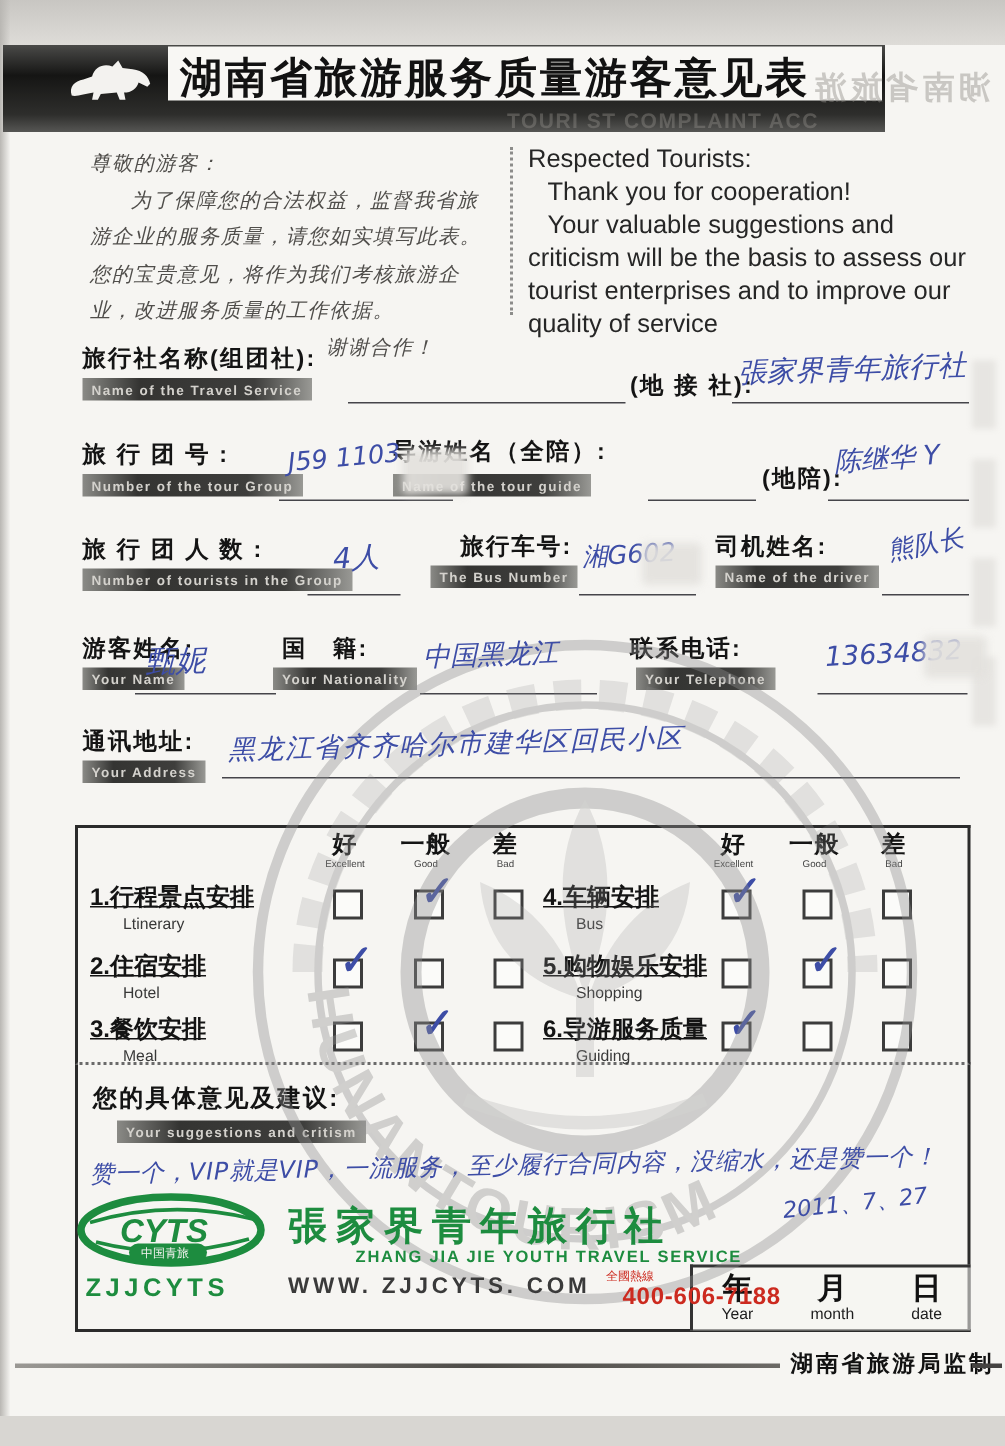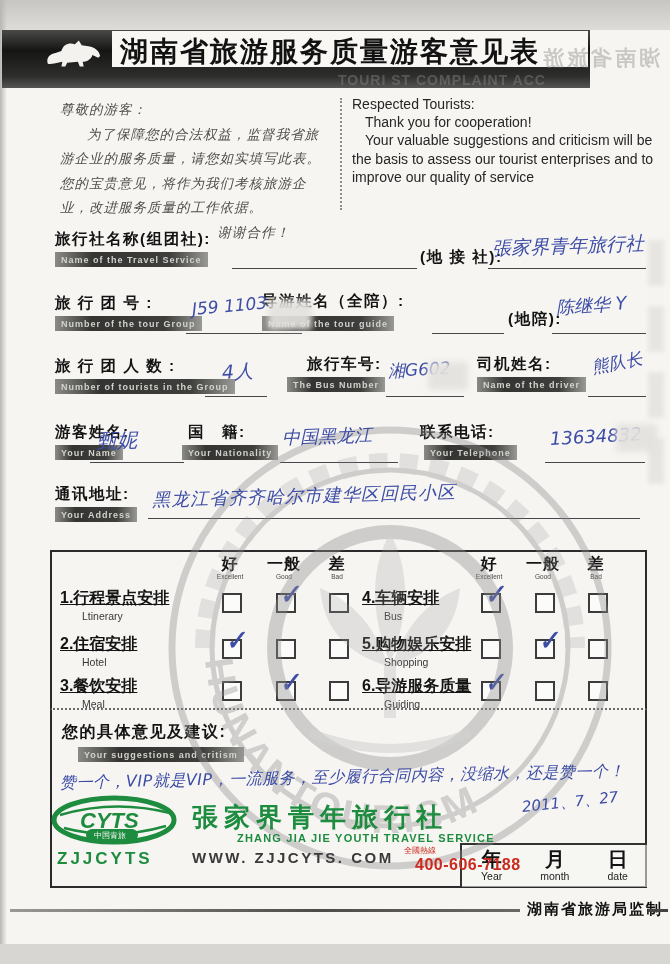--- a/index.html
+++ b/index.html
@@ -24,21 +24,21 @@
   .bleed-cn{left:540px;top:44px;font-size:21px;font-weight:bold;letter-spacing:3px;
             opacity:.45;transform:scaleX(-1);}
   .bleed-en{left:338px;top:72px;font-size:14px;font-weight:bold;letter-spacing:1px;opacity:.4;}
   .bleed-block{position:absolute;width:16px;background:#b3b0ab;opacity:.22;filter:blur(2px);}
   
   .greet-cn{position:absolute;left:60px;top:97px;width:272px;font-style:italic;color:#504e4b;
             font-size:13.5px;line-height:1.82;letter-spacing:1px;font-family:"DejaVu Serif",serif;}
   .greet-cn .indent{text-indent:2em;}
   .greet-cn .thanks{text-align:right;padding-right:42px;}
   .greet-sep{position:absolute;left:340px;top:98px;height:112px;border-left:2px dotted #8c8c8a;}
-  .greet-en{position:absolute;left:352px;top:95px;width:307px;font-size:14px;color:#262626;
+  .greet-en{position:absolute;left:352px;top:95px;width:307px;font-size:17px;color:#262626;
             line-height:1.3;}
   .greet-en p{margin:0;text-indent:13px;}
   .greet-en p.first{text-indent:0;}
   
   .flabel{position:absolute;font-weight:bold;font-size:15.5px;color:#141414;letter-spacing:1.5px;
           white-space:nowrap;z-index:3;}
   .hl{position:absolute;background:linear-gradient(90deg,#8a8a86,#343432 25%,#3e3e3c 75%,#999995);
       color:#d4d2cd;font-size:9px;font-weight:bold;padding:2.5px 6px;letter-spacing:1px;
       white-space:nowrap;z-index:3;}
   .ul{position:absolute;height:0;border-bottom:1.5px solid #45454a;z-index:2;}

